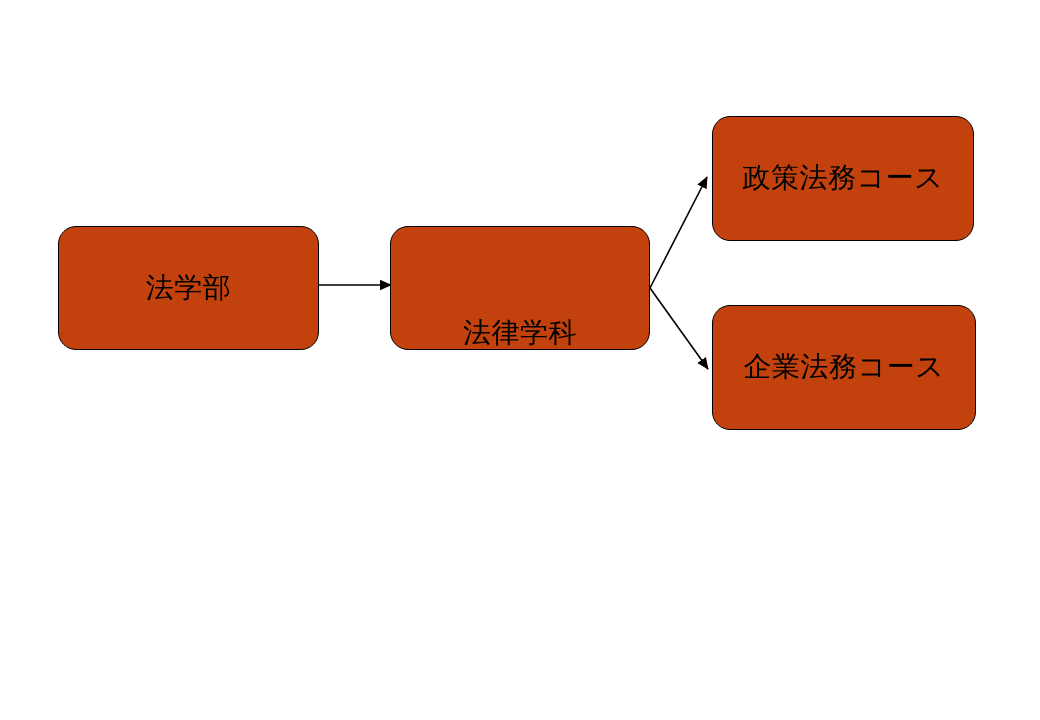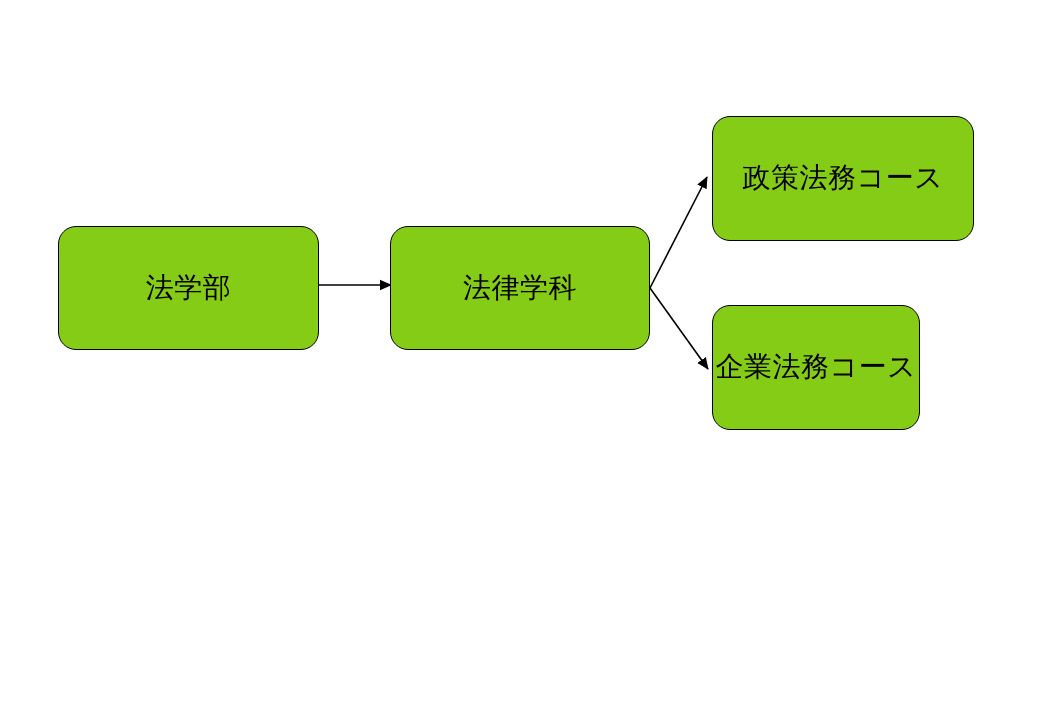--- a/index.html
+++ b/index.html
@@ -25,40 +25,40 @@
     top: 0;
     width: 1040px;
     height: 720px;
     z-index: 1;
   }
   
   .node {
     position: absolute;
     z-index: 2;
     box-sizing: border-box;
-    background: #84cc16;
+    background: #c2410c;
     border: 1.5px solid #000000;
     border-radius: 18px;
     display: flex;
     align-items: center;
     justify-content: center;
   }
   .node-label {
     font-size: 28px;
     line-height: 1.15;
     color: #000000;
     letter-spacing: 0.5px;
     white-space: nowrap;
     font-weight: 400;
   }
   
   #node-faculty   { left: 47px;  top: 226px; width: 261px; height: 124px; margin-left: 11px; }
-  #node-dept      { left: 390px; top: 226px; width: 260px; height: 124px; }
+  #node-dept      { left: 390px; top: 226px; width: 260px; height: 124px; align-items: flex-end; }
   #node-policy    { left: 712px; top: 116px; width: 262px; height: 125px; }
-  #node-corporate { left: 712px; top: 305px; width: 208px; height: 125px; }
+  #node-corporate { left: 712px; top: 305px; width: 264px; height: 125px; }
 </style>
 </head>
 <body>
 
 <div id="canvas">
 
   <svg id="connectors" viewBox="0 0 1040 720" width="1040" height="720" xmlns="http://www.w3.org/2000/svg">
     <defs>
       <marker id="arrowhead" viewBox="0 0 10 10" refX="9.2" refY="5" markerWidth="7.5" markerHeight="7.5" orient="auto-start-reverse" markerUnits="strokeWidth">
         <path d="M 0 0.6 L 10 5 L 0 9.4 z" fill="#000000"></path>

